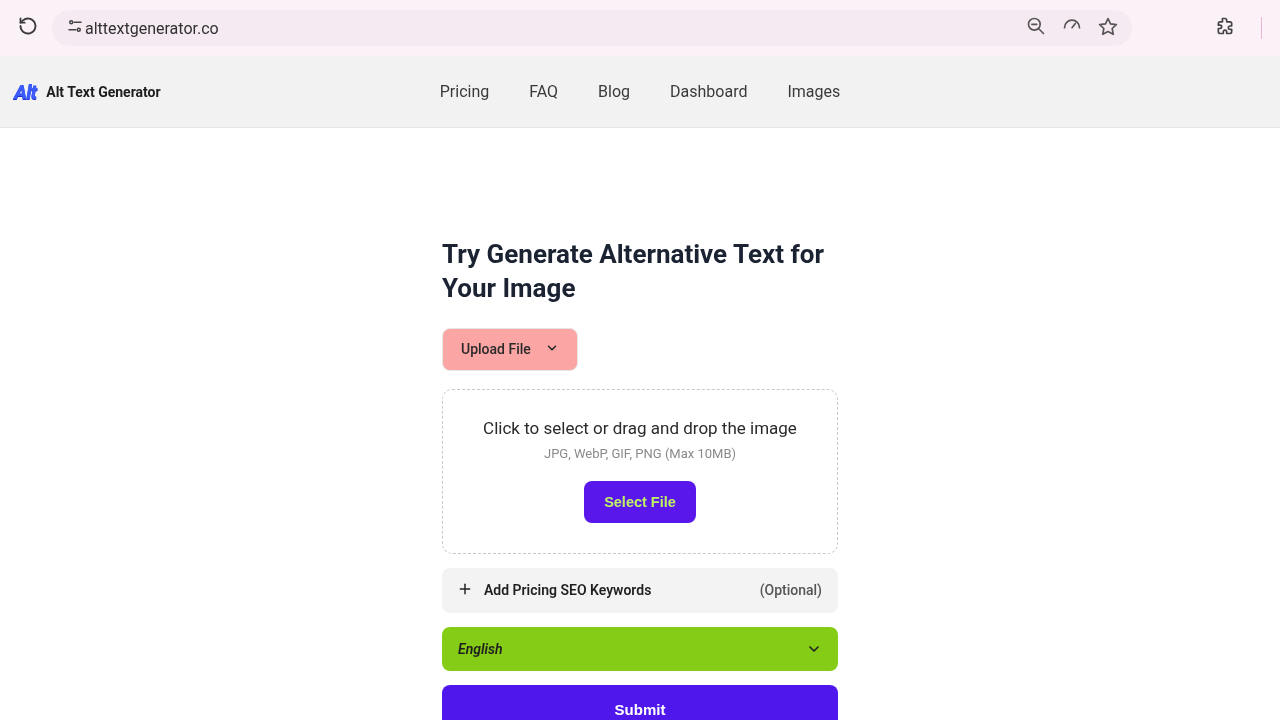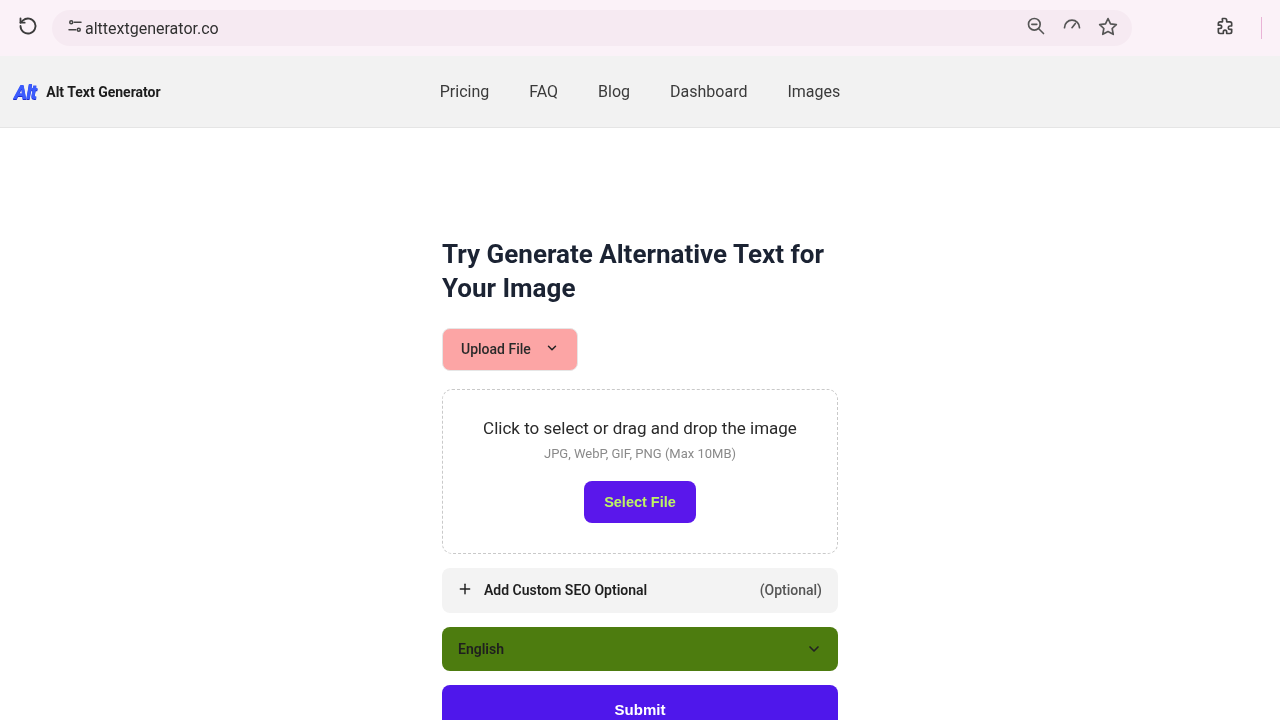--- a/index.html
+++ b/index.html
@@ -36,21 +36,21 @@
   .dz-title { font-size:17px; color:#2a2a2a; margin-bottom:8px; }
   .dz-sub { font-size:13px; color:#8a8a8a; margin-bottom:20px; }
   .select-btn { background:#5a17eb; color:#bef264; border:none; border-radius:8px; padding:13px 20px; font-size:14.5px; font-weight:600; cursor:pointer; }
 
   .seo-row { background:#f3f3f3; border-radius:8px; padding:14px 16px; display:flex; align-items:center; font-size:14px; margin-bottom:14px; cursor:pointer; }
   .seo-row .plus { margin-right:12px; }
   .seo-row .plus svg { width:14px; height:14px; stroke:#222; }
   .seo-label { font-weight:600; color:#1f1f1f; }
   .seo-opt { margin-left:auto; color:#555; font-weight:500; }
 
-  .lang-row { background:#4d7c0f; border-radius:8px; padding:14px 16px; display:flex; font-size:14px; margin-bottom:14px; cursor:pointer; font-weight:600; color:#1f1f1f; }
+  .lang-row { background:#84cc16; border-radius:8px; padding:14px 16px; display:flex; font-size:14px; margin-bottom:14px; cursor:pointer; font-weight:600; color:#1f1f1f;font-style:italic; }
   .lang-row svg { width:16px; height:16px; stroke:#222; margin-left:auto; }
 
   .submit-btn { width:100%; background:#4f17eb; color:#fff; border:none; border-radius:8px; padding:16px; font-size:15px; font-weight:600; cursor:pointer; }
 </style>
 </head>
 <body>
 
 <div class="browser-chrome">
   <div class="reload-btn">
     <svg viewBox="0 0 24 24" fill="none" stroke-width="2.2" stroke-linecap="round" stroke-linejoin="round">
@@ -132,21 +132,21 @@
       <button class="select-btn">Select File</button>
     </div>
 
     <div class="seo-row">
       <span class="plus">
         <svg viewBox="0 0 24 24" fill="none" stroke-width="2.5" stroke-linecap="round">
             <line x1="12" y1="4" x2="12" y2="20"></line>
             <line x1="4" y1="12" x2="20" y2="12"></line>
           </svg>
       </span>
-      <span class="seo-label">Add Custom SEO Optional</span>
+      <span class="seo-label">Add Pricing SEO Keywords</span>
       <span class="seo-opt">(Optional)</span>
     </div>
 
     <div class="lang-row">
       <span>English</span>
       <svg viewBox="0 0 24 24" fill="none" stroke-width="2.5" stroke-linecap="round" stroke-linejoin="round">
           <polyline points="6 9 12 15 18 9"></polyline>
         </svg>
     </div>
 

